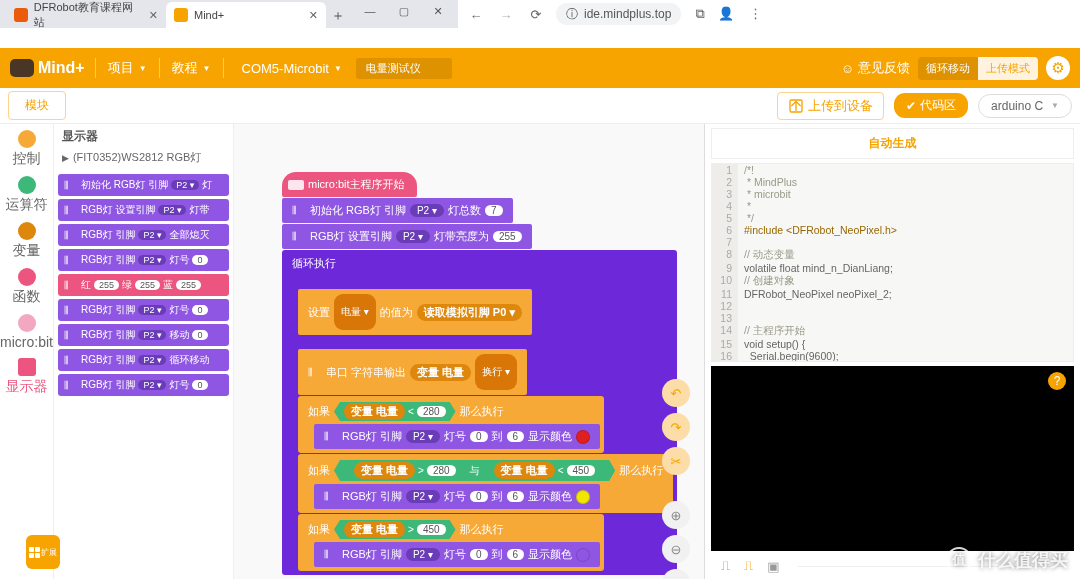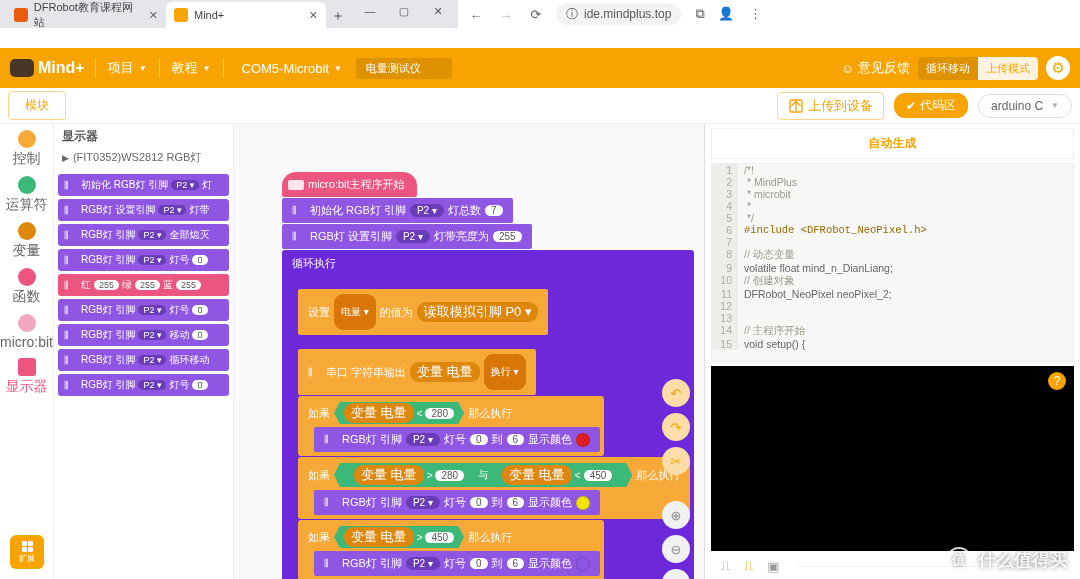--- a/index.html
+++ b/index.html
@@ -68,21 +68,21 @@
   .script-stack { position: absolute; left: 48px; top: 48px; }
   .hat { background: #ec557f; color: #fff; padding: 5px 12px 5px 26px; border-radius: 14px 14px 2px 2px; font-size: 11px; display: inline-flex; align-items: center; gap: 6px; }
   .hat .mb-icon { position: absolute; left: 6px; width: 16px; height: 10px; background: #fff; border-radius: 2px; opacity: 0.85; }
   .block { background: #8f56e3; color: #fff; padding: 5px 10px; font-size: 11px; display: flex; align-items: center; gap: 4px; border-radius: 2px; margin-top: 1px; width: fit-content; }
   .block.orange { background: #f7a938; margin-top: 16px; }
   .c-wrap { background: #6d28d9; border-radius: 3px; padding: 4px 4px 4px 4px; margin-top: 1px; width: fit-content; }
   .c-head { color: #fff; font-size: 11px; padding: 2px 6px; display: flex; align-items: center; gap: 4px; }
   .c-body { margin-left: 12px; }
   .pill { background: #fff; color: #555; border-radius: 9px; padding: 0 6px; font-size: 10px; display: inline-flex; align-items: center; }
   .pill-dark { background: #6a3cb8; color: #fff; border-radius: 9px; padding: 1px 7px; font-size: 10px; }
-  .pill-orange { background: #de870d; color: #fff; border-radius: 9px; padding: 1px 7px; font-size: 13px; }
+  .pill-orange { background: #de870d; color: #fff; border-radius: 9px; padding: 1px 7px; font-size: 11px; font-weight: bold; }
   .pill-darko { background: #d87608; color: #fff; border-radius: 9px; padding: 11px 7px; font-size: 10px; }
   .hex { background: #3cb878; color: #fff; padding: 1px 8px; font-size: 10px; border-radius: 2px; display: inline-flex; align-items: center; gap: 3px; position: relative; }
   .hex::before, .hex::after { content: ""; position: absolute; top: 0; width: 0; height: 0; border-top: 8px solid transparent; border-bottom: 8px solid transparent; }
   .hex.cmp { clip-path: polygon(6px 0, calc(100% - 6px) 0, 100% 50%, calc(100% - 6px) 100%, 6px 100%, 0 50%); padding: 1px 10px; }
   .color-swatch { width: 14px; height: 14px; border-radius: 50%; display: inline-block; border: 1px solid rgba(0,0,0,0.15); }
   .bicon { width: 14px; display: inline-flex; }
   .bicon::before { content: "⫴"; opacity: 0.9; }
 
   .canvas-controls { position: absolute; right: 14px; top: 255px; display: flex; flex-direction: column; gap: 6px; }
   .cc-btn { width: 28px; height: 28px; border-radius: 50%; background: #f1f1f1; color: #888; display: flex; align-items: center; justify-content: center; font-size: 13px; }
@@ -91,30 +91,30 @@
   
   .code-panel { width: 376px; border-left: 1px solid #ddd; display: flex; flex-direction: column; }
   .code-tabs { display: flex; border: 1px solid #eee; margin: 4px 6px 0; }
   .code-tab { flex: 1; text-align: center; padding: 6px 0; font-size: 12px; color: #888; }
   .code-tab.active { color: #f7a300; font-weight: 600; }
   .code-area-editor { flex: 1; background: #f7f7f5; font-family: Consolas, monospace; font-size: 10.5px; color: #666; overflow: hidden; margin: 4px 6px 0; border: 1px solid #eee; }
   .code-line { display: flex; }
   .gutter { width: 26px; text-align: right; padding-right: 6px; color: #aaa; background: #eeedea; user-select: none; }
   .code-text { padding-left: 6px; white-space: pre; }
   .c-comment { color: #9a9a8a; }
-  .c-include { color: #986801; font-family: Liberation Mono, monospace; }
+  .c-include { color: #986801; }
 
   .console { height: 185px; background: #000; margin: 4px 6px 0; position: relative; }
   .console .help { position: absolute; right: 8px; top: 6px; width: 18px; height: 18px; border-radius: 50%; background: #f7a300; color: #fff; font-size: 12px; display: flex; align-items: center; justify-content: center; }
   .console-toolbar { height: 26px; display: flex; align-items: center; gap: 14px; padding: 0 10px; color: #999; font-size: 13px; margin: 2px 6px 0; }
   .console-toolbar span.active { color: #f7a300; }
   .console-toolbar .right-line { flex: 1; height: 1px; background: #eee; margin-left: 4px; }
 
   
-  .ext-btn { position: absolute; left: 10px; bottom: 10px; width: 34px; height: 34px; background: #f7a300; border-radius: 6px; display: flex; flex-direction: column; align-items: center; justify-content: center; color: #fff; font-size: 8px; gap: 1px; }
+  .ext-btn { position: absolute; left: 26px; bottom: 10px; width: 34px; height: 34px; background: #f7a300; border-radius: 6px; display: flex; flex-direction: row; align-items: center; justify-content: center; color: #fff; font-size: 8px; gap: 1px; }
   .ext-btn .grid { display: grid; grid-template-columns: 5px 5px; gap: 1px; }
   .ext-btn .grid div { width: 5px; height: 5px; background: #fff; border-radius: 1px; }
 
   
   .watermark { position: absolute; right: 12px; bottom: 6px; color: rgba(255,255,255,0.85); font-size: 18px; font-weight: 600; display: flex; align-items: center; gap: 6px; text-shadow: 0 0 4px rgba(0,0,0,0.5); pointer-events: none; }
   .watermark .circ { width: 26px; height: 26px; border: 2px solid rgba(255,255,255,0.85); border-radius: 50%; display: flex; align-items: center; justify-content: center; font-size: 13px; }
   .tri { font-size: 8px; margin-left: 2px; }
 </style>
 </head>
 <body>
@@ -498,20 +498,24 @@
           <div class="code-text "></div>
         </div>
         <div class="code-line">
           <div class="gutter">14</div>
           <div class="code-text c-comment">// 主程序开始</div>
         </div>
         <div class="code-line">
           <div class="gutter">15</div>
           <div class="code-text ">void setup() {</div>
         </div>
+        <div class="code-line">
+          <div class="gutter">16</div>
+          <div class="code-text ">  Serial.begin(9600);</div>
+        </div>
       </div>
     <div class="console">
       <div class="help">?</div>
     </div>
     <div class="console-toolbar">
       <span>⎍</span>
       <span class="active">⎍</span>
       <span>▣</span>
       <div class="right-line"></div>
     </div>

